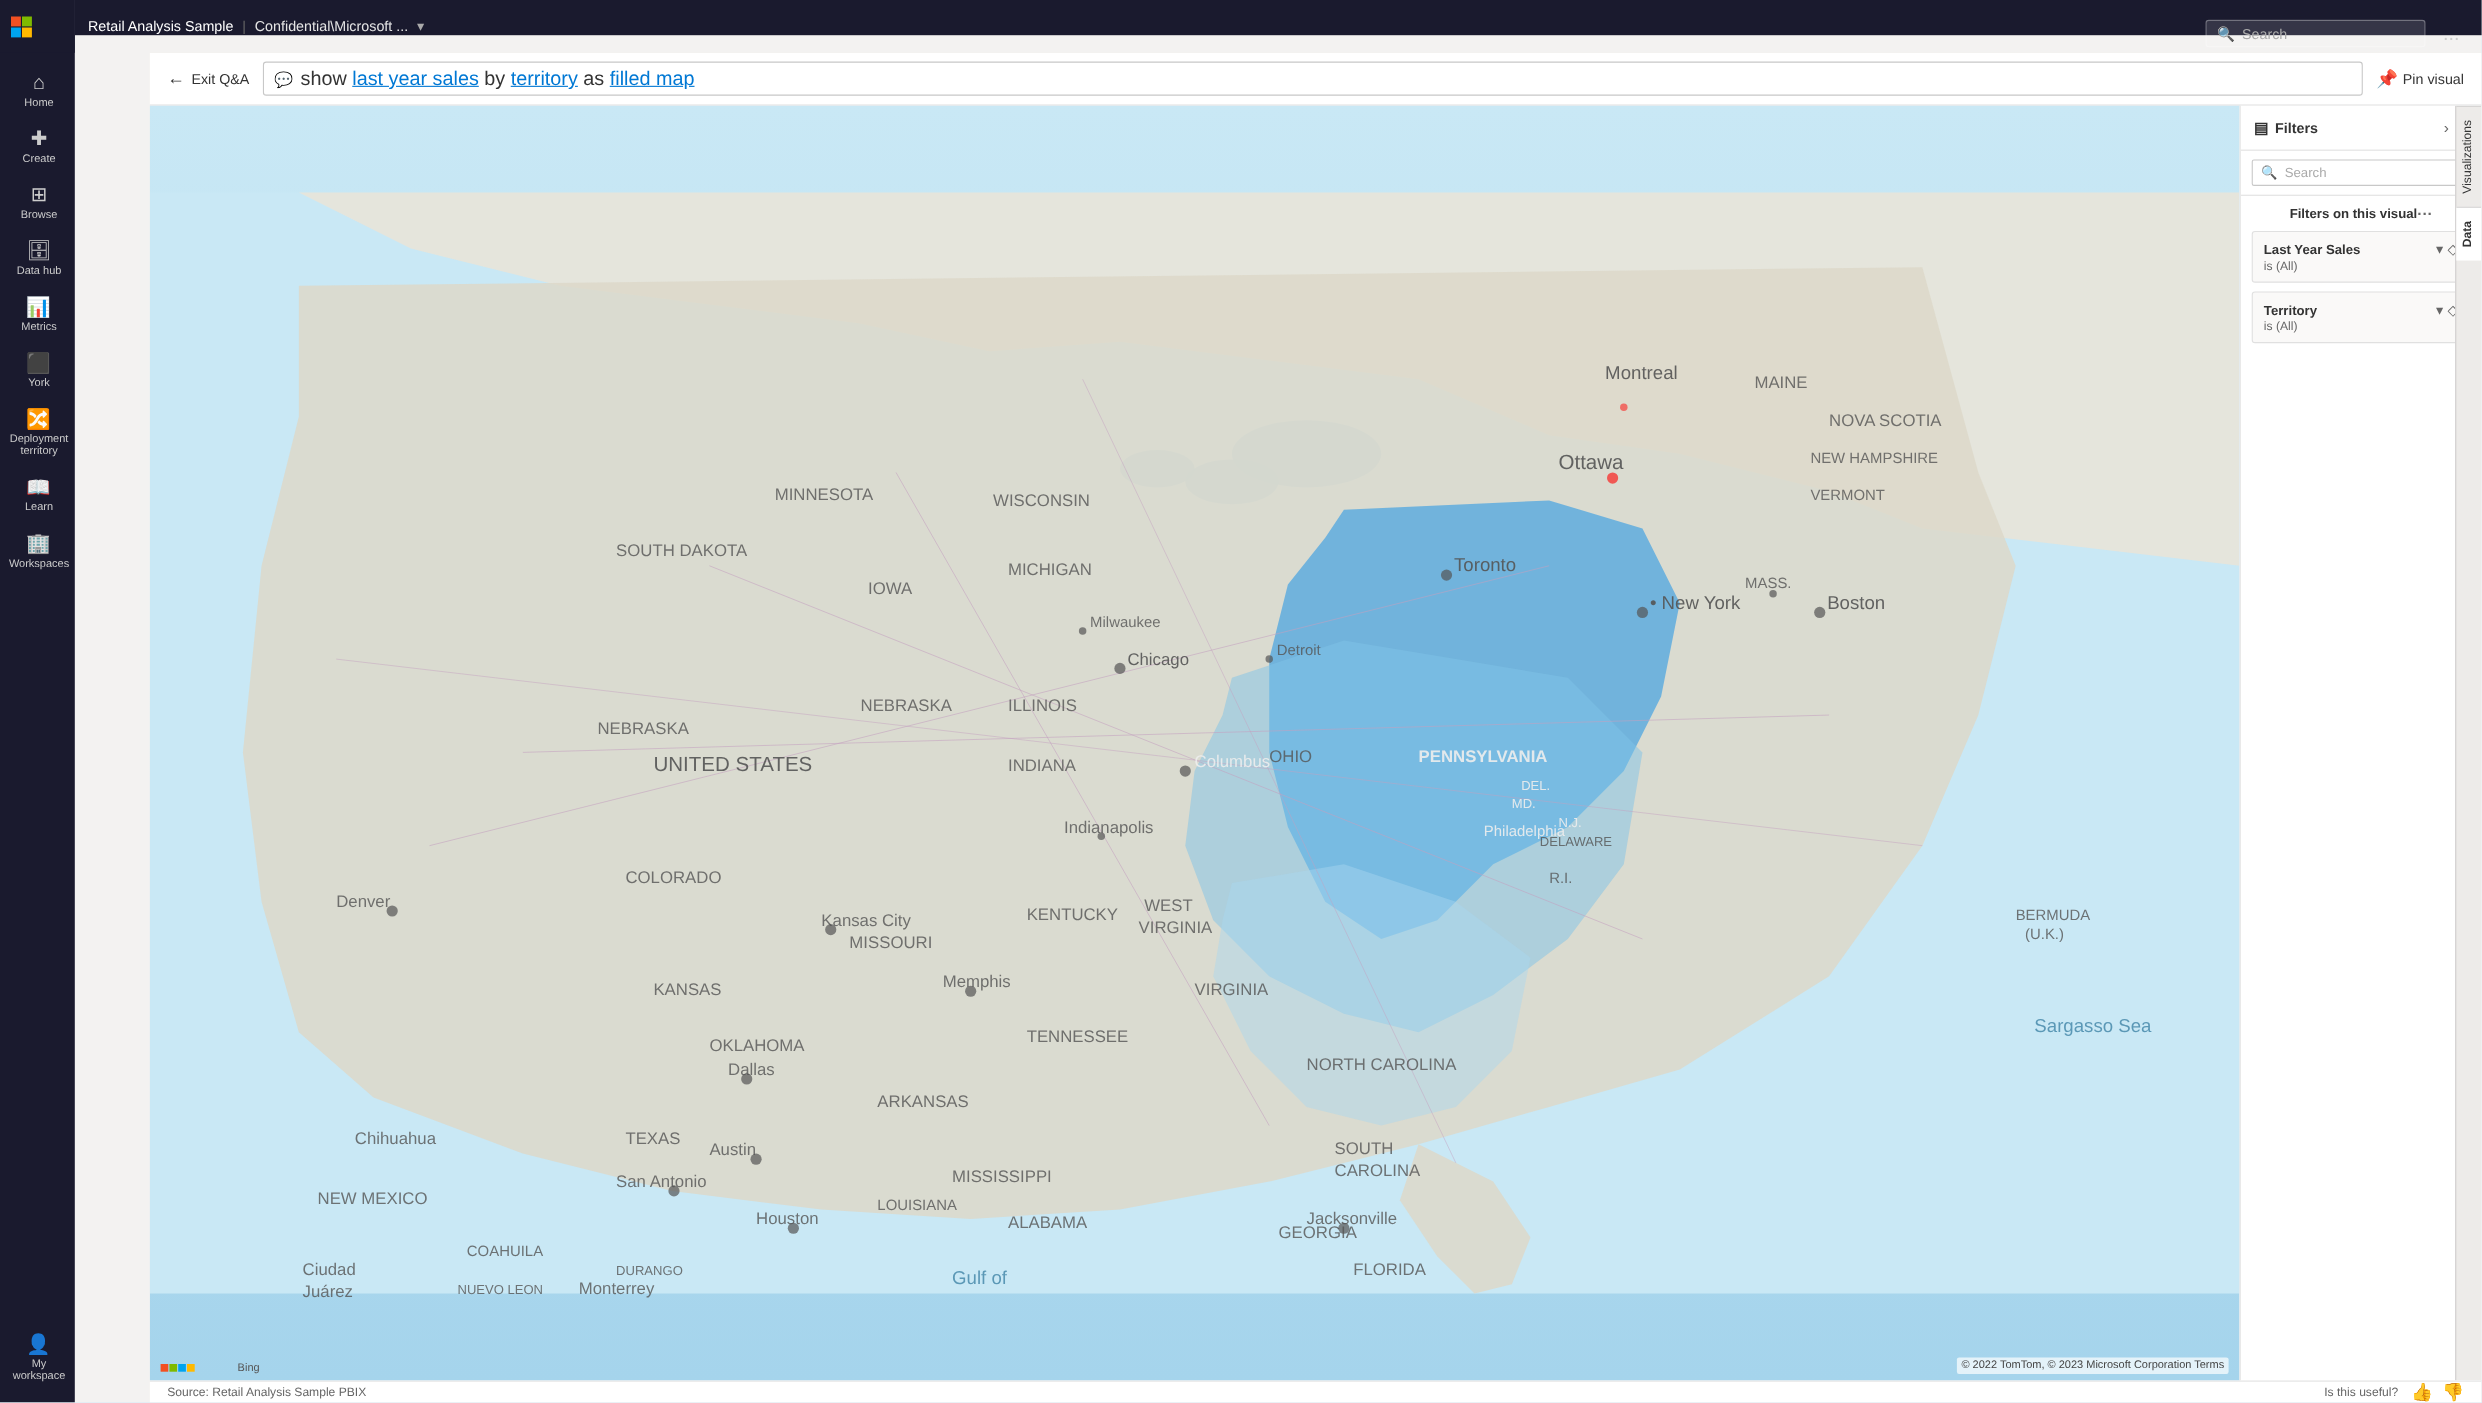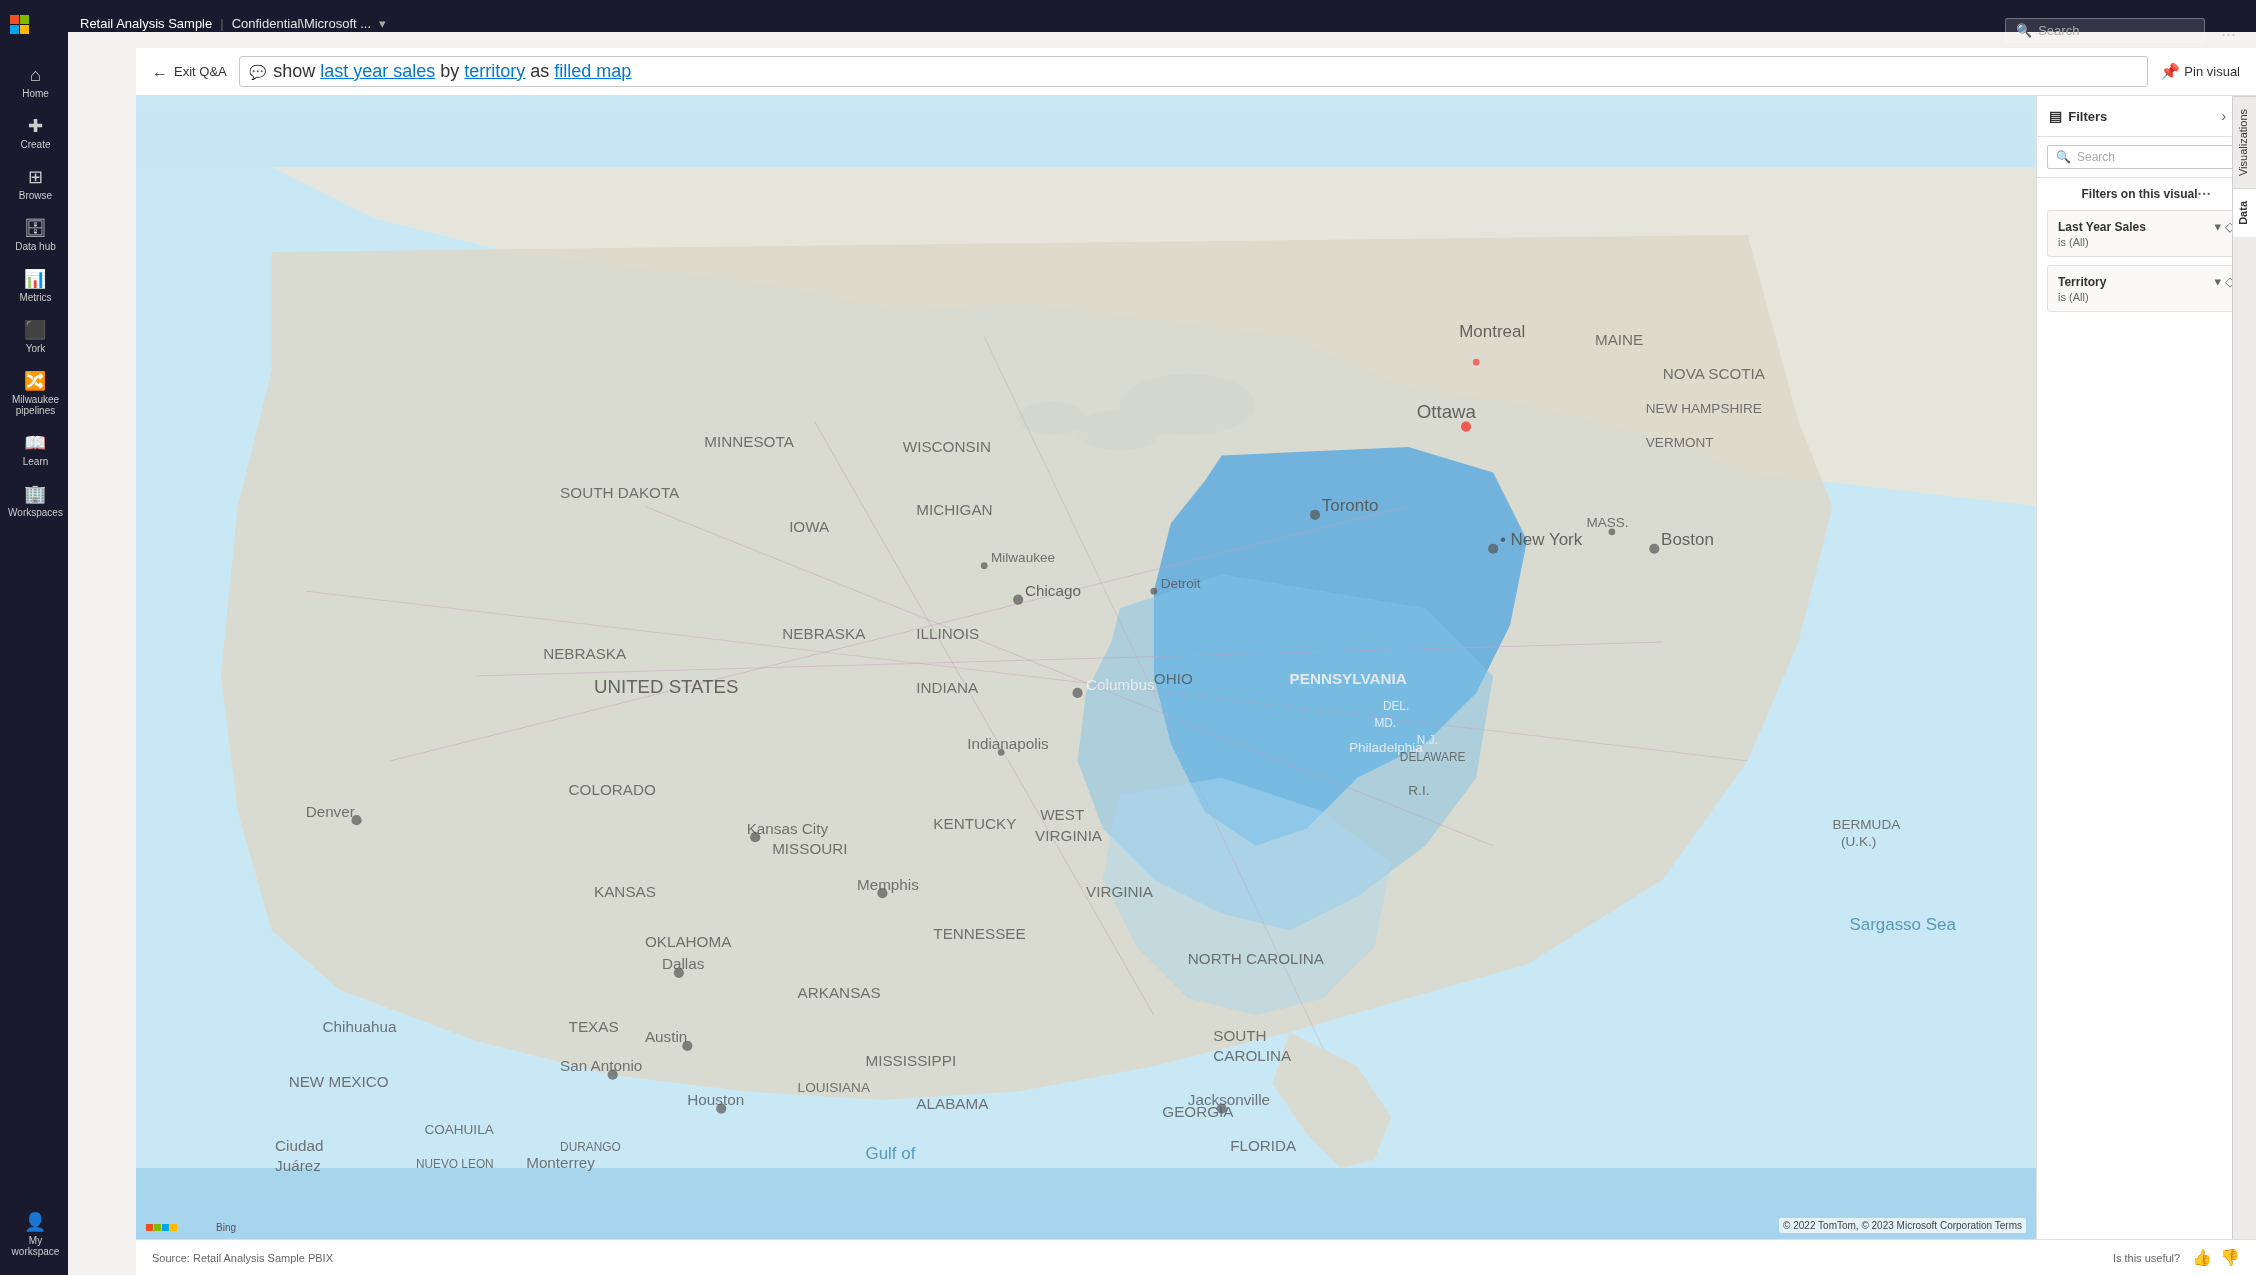--- a/index.html
+++ b/index.html
@@ -142,21 +142,21 @@
     }
     .side-tab {
       writing-mode: vertical-rl; text-orientation: mixed; transform: rotate(180deg);
       font-size: 11px; color: #333; padding: 12px 4px; cursor: pointer;
       border-bottom: 1px solid #d0cece; white-space: nowrap;
     }
     .side-tab.active { background: #fff; font-weight: 600; }
 
     
     .footer {
-      height: 36px; background: #fff; border-top: 1px solid #e0e0e0;
+      height: 20px; background: #fff; border-top: 1px solid #e0e0e0;
       display: flex; align-items: center; padding: 0 16px;
       font-size: 11px; color: #666; justify-content: space-between;
     }
     .footer-right { display: flex; align-items: center; gap: 12px; }
     .useful-btns { display: flex; gap: 8px; align-items: center; }
     .useful-btn { cursor: pointer; font-size: 16px; color: #666; }
 
     
     .map-placeholder {
       width: 100%; height: 100%;
@@ -206,21 +206,21 @@
     <div class="nav-item">
       <span class="nav-icon">📊</span>
       <span class="nav-label">Metrics</span>
     </div>
     <div class="nav-item">
       <span class="nav-icon">⬛</span>
       <span class="nav-label">York</span>
     </div>
     <div class="nav-item">
       <span class="nav-icon">🔀</span>
-      <span class="nav-label">Milwaukee pipelines</span>
+      <span class="nav-label">Deployment territory</span>
     </div>
     <div class="nav-item">
       <span class="nav-icon">📖</span>
       <span class="nav-label">Learn</span>
     </div>
     <div class="nav-item">
       <span class="nav-icon">🏢</span>
       <span class="nav-label">Workspaces</span>
     </div>
   </div>

